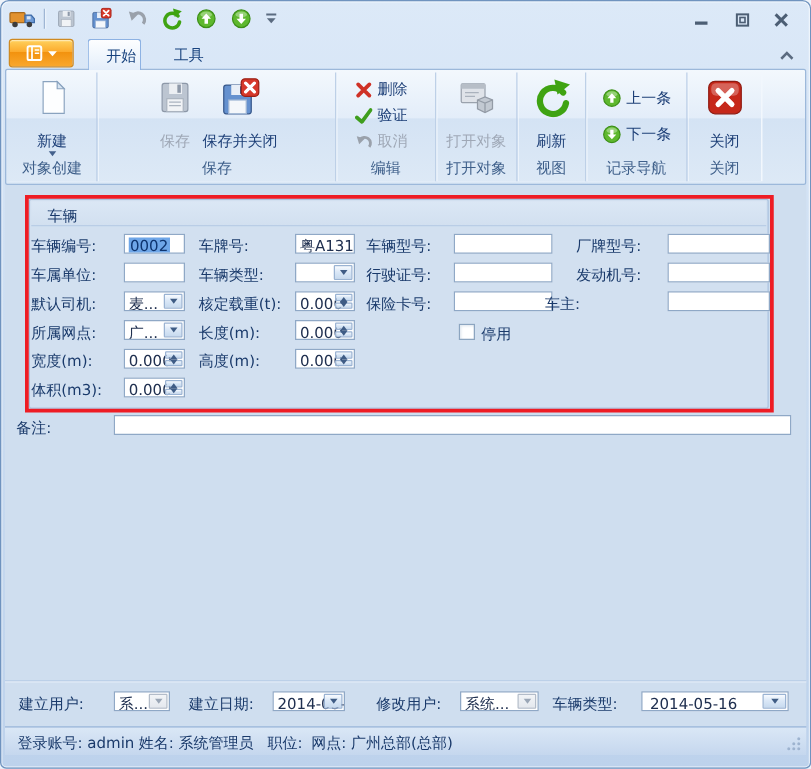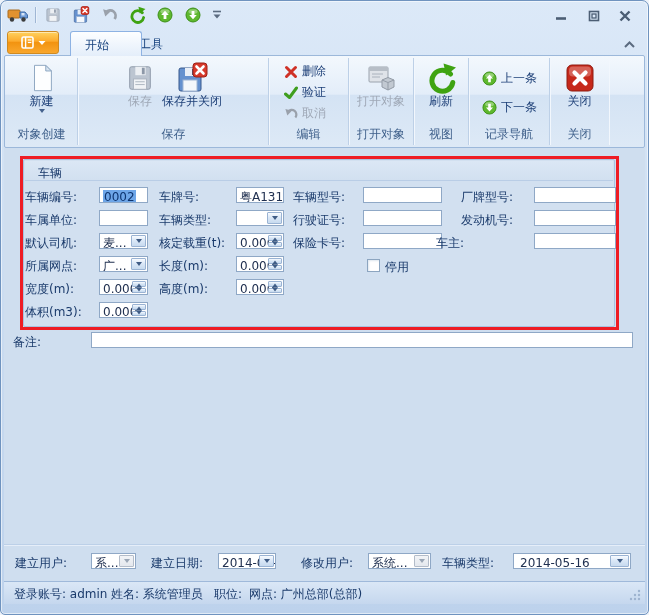--- a/index.html
+++ b/index.html
@@ -37,21 +37,21 @@
   .tab{position:absolute;top:30px;height:25px;padding:5px 14px 0;color:#17427e;white-space:nowrap;}
   .tab.active{background:linear-gradient(#fdfeff,#f0f6fd 50%,#e4eefa);border:1px solid #8db2e3;border-bottom:none;
       border-radius:3px 3px 0 0;z-index:5;}
   
   .ribbon{position:absolute;left:3px;right:3px;top:54px;height:93px;border:1px solid #9cb8da;border-radius:2px;
       background:linear-gradient(#f3f8fd,#e3edf9 42%,#d4e3f4 43%,#dde9f6);}
   .rgroup{position:absolute;top:2px;bottom:2px;border-right:1px solid #bdd0e7;box-shadow:1px 0 0 #f2f7fd;}
   .rg-label{position:absolute;left:0;right:0;bottom:2px;text-align:center;color:#3e5f8a;font-size:12px;white-space:nowrap;}
   .rg-body{position:absolute;left:0;right:0;top:2px;bottom:20px;display:flex;justify-content:center;align-items:flex-start;gap:1px;}
   .rbtn-lg{display:flex;flex-direction:column;align-items:center;padding:2px 3px 0;border-radius:3px;color:#1d3f77;white-space:nowrap;}
-  .rbtn-lg .cap{margin-top:0;line-height:14px;}
+  .rbtn-lg .cap{margin-top:12px;line-height:14px;}
   .caret{margin-top:1px;border:3.5px solid transparent;border-top:4px solid #44618c;height:0;width:0;}
   .rbtn-lg.dis,.rbtn-sm.dis{color:#9fa8b6;}
   .col{display:flex;flex-direction:column;}
   .rbtn-sm{display:flex;align-items:center;gap:4px;height:20px;padding:0 3px;color:#1d3f77;white-space:nowrap;}
   
   .formarea{position:absolute;left:3px;right:3px;top:147px;height:433px;background:#cfdeef;}
   .groupbox{position:absolute;left:19px;top:11px;width:592px;height:168px;border:1px solid #a9c2df;border-radius:2px;background:#d2e0f0;}
   .gb-head{position:absolute;left:1px;right:1px;top:1px;height:20px;border-bottom:1px solid #b9cde6;
       color:#1a3a6b;padding:4px 0 0 13px;background:linear-gradient(#dbe7f5,#d2e0f0);}
   .redbox{position:absolute;left:16px;top:8px;width:599px;height:174px;border:3px solid #ee1c24;z-index:40;pointer-events:none;}
@@ -157,21 +157,21 @@
         <line x1="6.8" y1="4" x2="10.4" y2="4" stroke="#fff" stroke-width="1.2"></line>
         <line x1="6.8" y1="6.5" x2="10.4" y2="6.5" stroke="#fff" stroke-width="1.2"></line>
       </svg>
       </span>
     <span>
       <svg width="8" height="6" viewBox="0 0 8 6">
           <polygon points="0.5,1 7.5,1 4,5" fill="#fff"></polygon>
         </svg>
       </span>
   </div>
-  <div class="tab active" style="left:69px;width:72px">开始</div>
+  <div class="tab active" style="left:69px;width:43px">开始</div>
   <div class="tab" style="left:124px;width:48px">工具</div>
   <span class="abs" style="left:621px;top:38px">
     <svg width="15" height="11" viewBox="0 0 15 11">
         <path d="M3 8 L7.5 3.5 L12 8" fill="none" stroke="#5b6b80" stroke-width="2"></path>
       </svg>
     </span>
 
   <div class="ribbon">
 
     <div class="rgroup" style="left:1px;width:72px">

